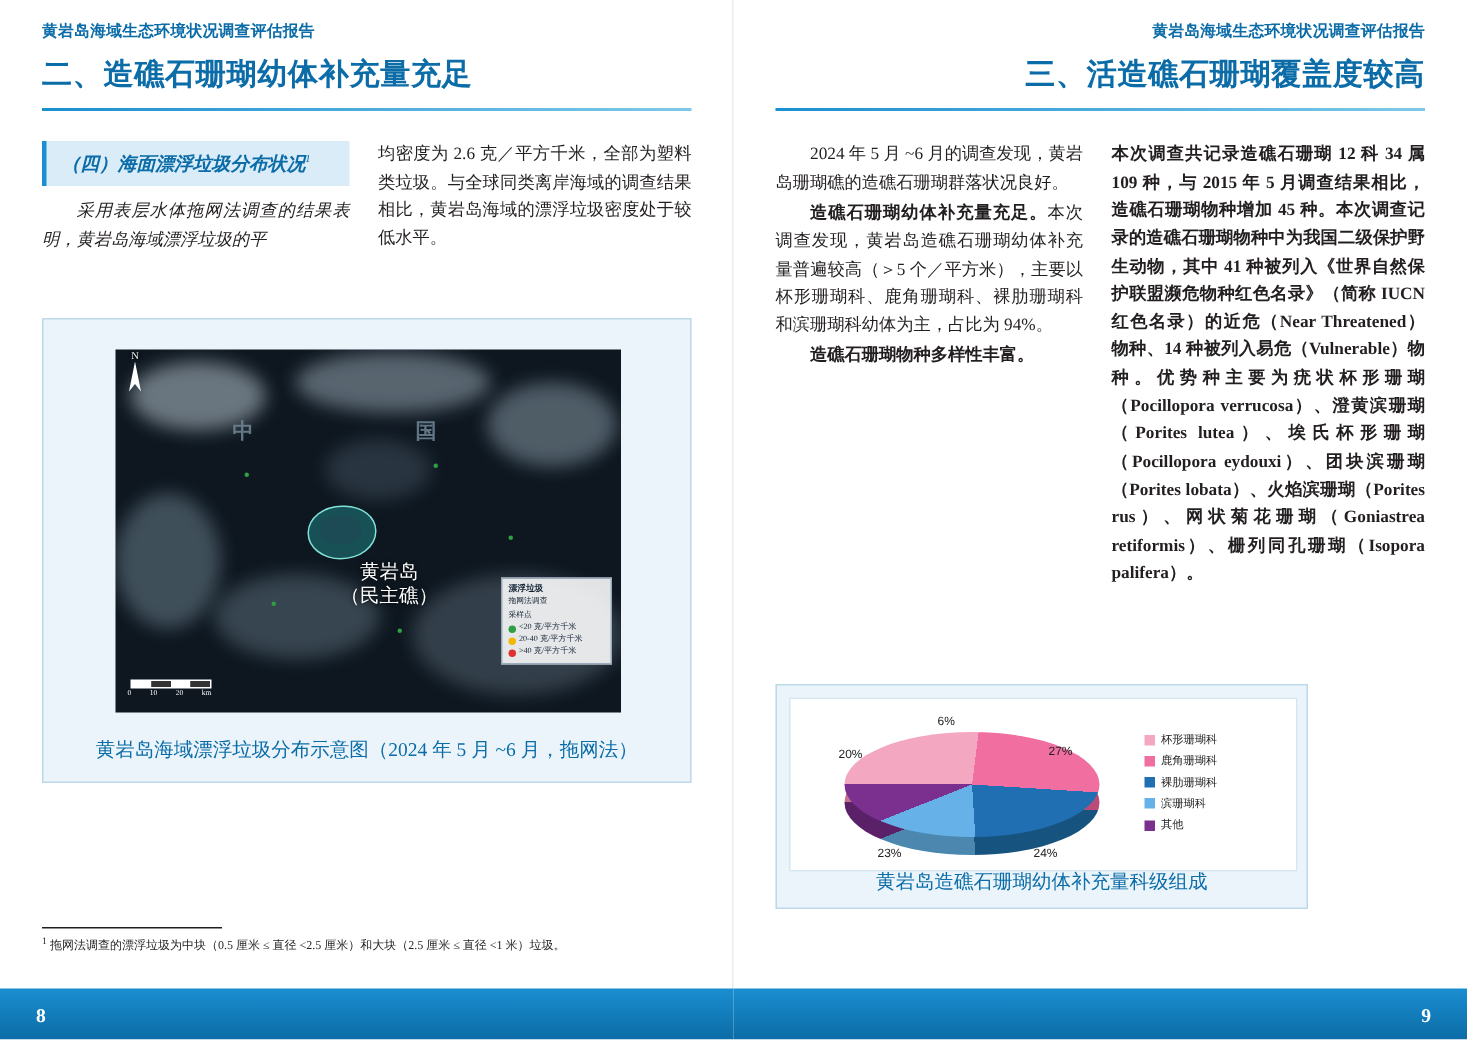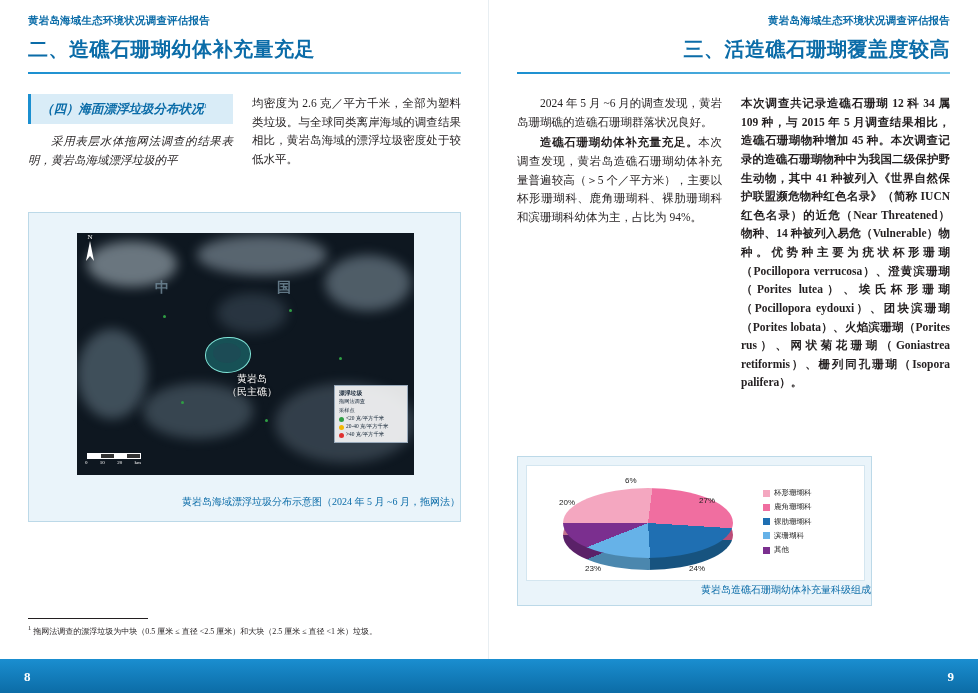--- a/index.html
+++ b/index.html
@@ -87,23 +87,23 @@
 
   
   .figbox {
     position: absolute;
     border: 1px solid #bcd9e8;
     background: #eaf4fa;
     box-sizing: border-box;
   }
   .figcap {
     position: absolute;
-    font-size: 10px;
+    font-size: 13px;
     color: #0b6ca8;
-    text-align: right;
+    text-align: center;
     width: 100%;
     left: 0;
     white-space: nowrap;
   }
 
   
   .map {
     position: absolute;
     background: #0e1720;
     overflow: hidden;
@@ -120,21 +120,21 @@
     background: rgba(40,190,190,0.35);
   }
   .reef-inner {
     position: absolute;
     border-radius: 50%;
     background: #1c4b55;
   }
   .map-label {
     position: absolute;
     color: #ffffff;
-    font-size: 10px;
+    font-size: 13px;
     text-align: center;
     line-height: 1.25;
     white-space: nowrap;
     text-shadow: 0 0 3px #000;
   }
   .map-chi {
     position: absolute;
     color: #6f8796;
     font-size: 14px;
     font-weight: bold;
@@ -352,20 +352,23 @@
 
   <div class="runhead runhead-right">黄岩岛海域生态环境状况调查评估报告</div>
   <div class="sect-title sect-title-right">三、活造礁石珊瑚覆盖度较高</div>
   <div class="title-rule title-rule-right"></div>
 
   <div class="col" style="left:28px; top:94px; width:205px;">
     <p>2024 年 5 月 ~6 月的调查发现，黄岩岛珊瑚礁的造礁石珊瑚群落状况良好。</p>
     <p>
       <span class="bold-lead">造礁石珊瑚幼体补充量充足。</span><span>本次调查发现，黄岩岛造礁石珊瑚幼体补充量普遍较高（＞5 个／平方米），主要以杯形珊瑚科、鹿角珊瑚科、裸肋珊瑚科和滨珊瑚科幼体为主，占比为 94%。</span>
     </p>
+    <p>
+      <span class="bold-lead">造礁石珊瑚物种多样性丰富。</span>
+    </p>
   </div>
 
   <div class="col" style="left:252px; top:94px; width:209px;font-weight:bold;">
     <p class="noindent">本次调查共记录造礁石珊瑚 12 科 34 属 109 种，与 2015 年 5 月调查结果相比，造礁石珊瑚物种增加 45 种。本次调查记录的造礁石珊瑚物种中为我国二级保护野生动物，其中 41 种被列入《世界自然保护联盟濒危物种红色名录》（简称 IUCN 红色名录）的近危（Near Threatened）物种、14 种被列入易危（Vulnerable）物种。优势种主要为疣状杯形珊瑚（Pocillopora verrucosa）、澄黄滨珊瑚（Porites lutea）、埃氏杯形珊瑚（Pocillopora eydouxi）、团块滨珊瑚（Porites lobata）、火焰滨珊瑚（Porites rus）、网状菊花珊瑚（Goniastrea retiformis）、栅列同孔珊瑚（Isopora palifera）。</p>
   </div>
 
   <div class="chartbox" style="left:28px; top:456px; width:355px; height:150px;">
     <div class="chart-inner" style="left:8px; top:8px; width:339px; height:116px;">
 
       <div class="pie-wrap" style="left:36px; top:12px; width:170px; height:96px;">

